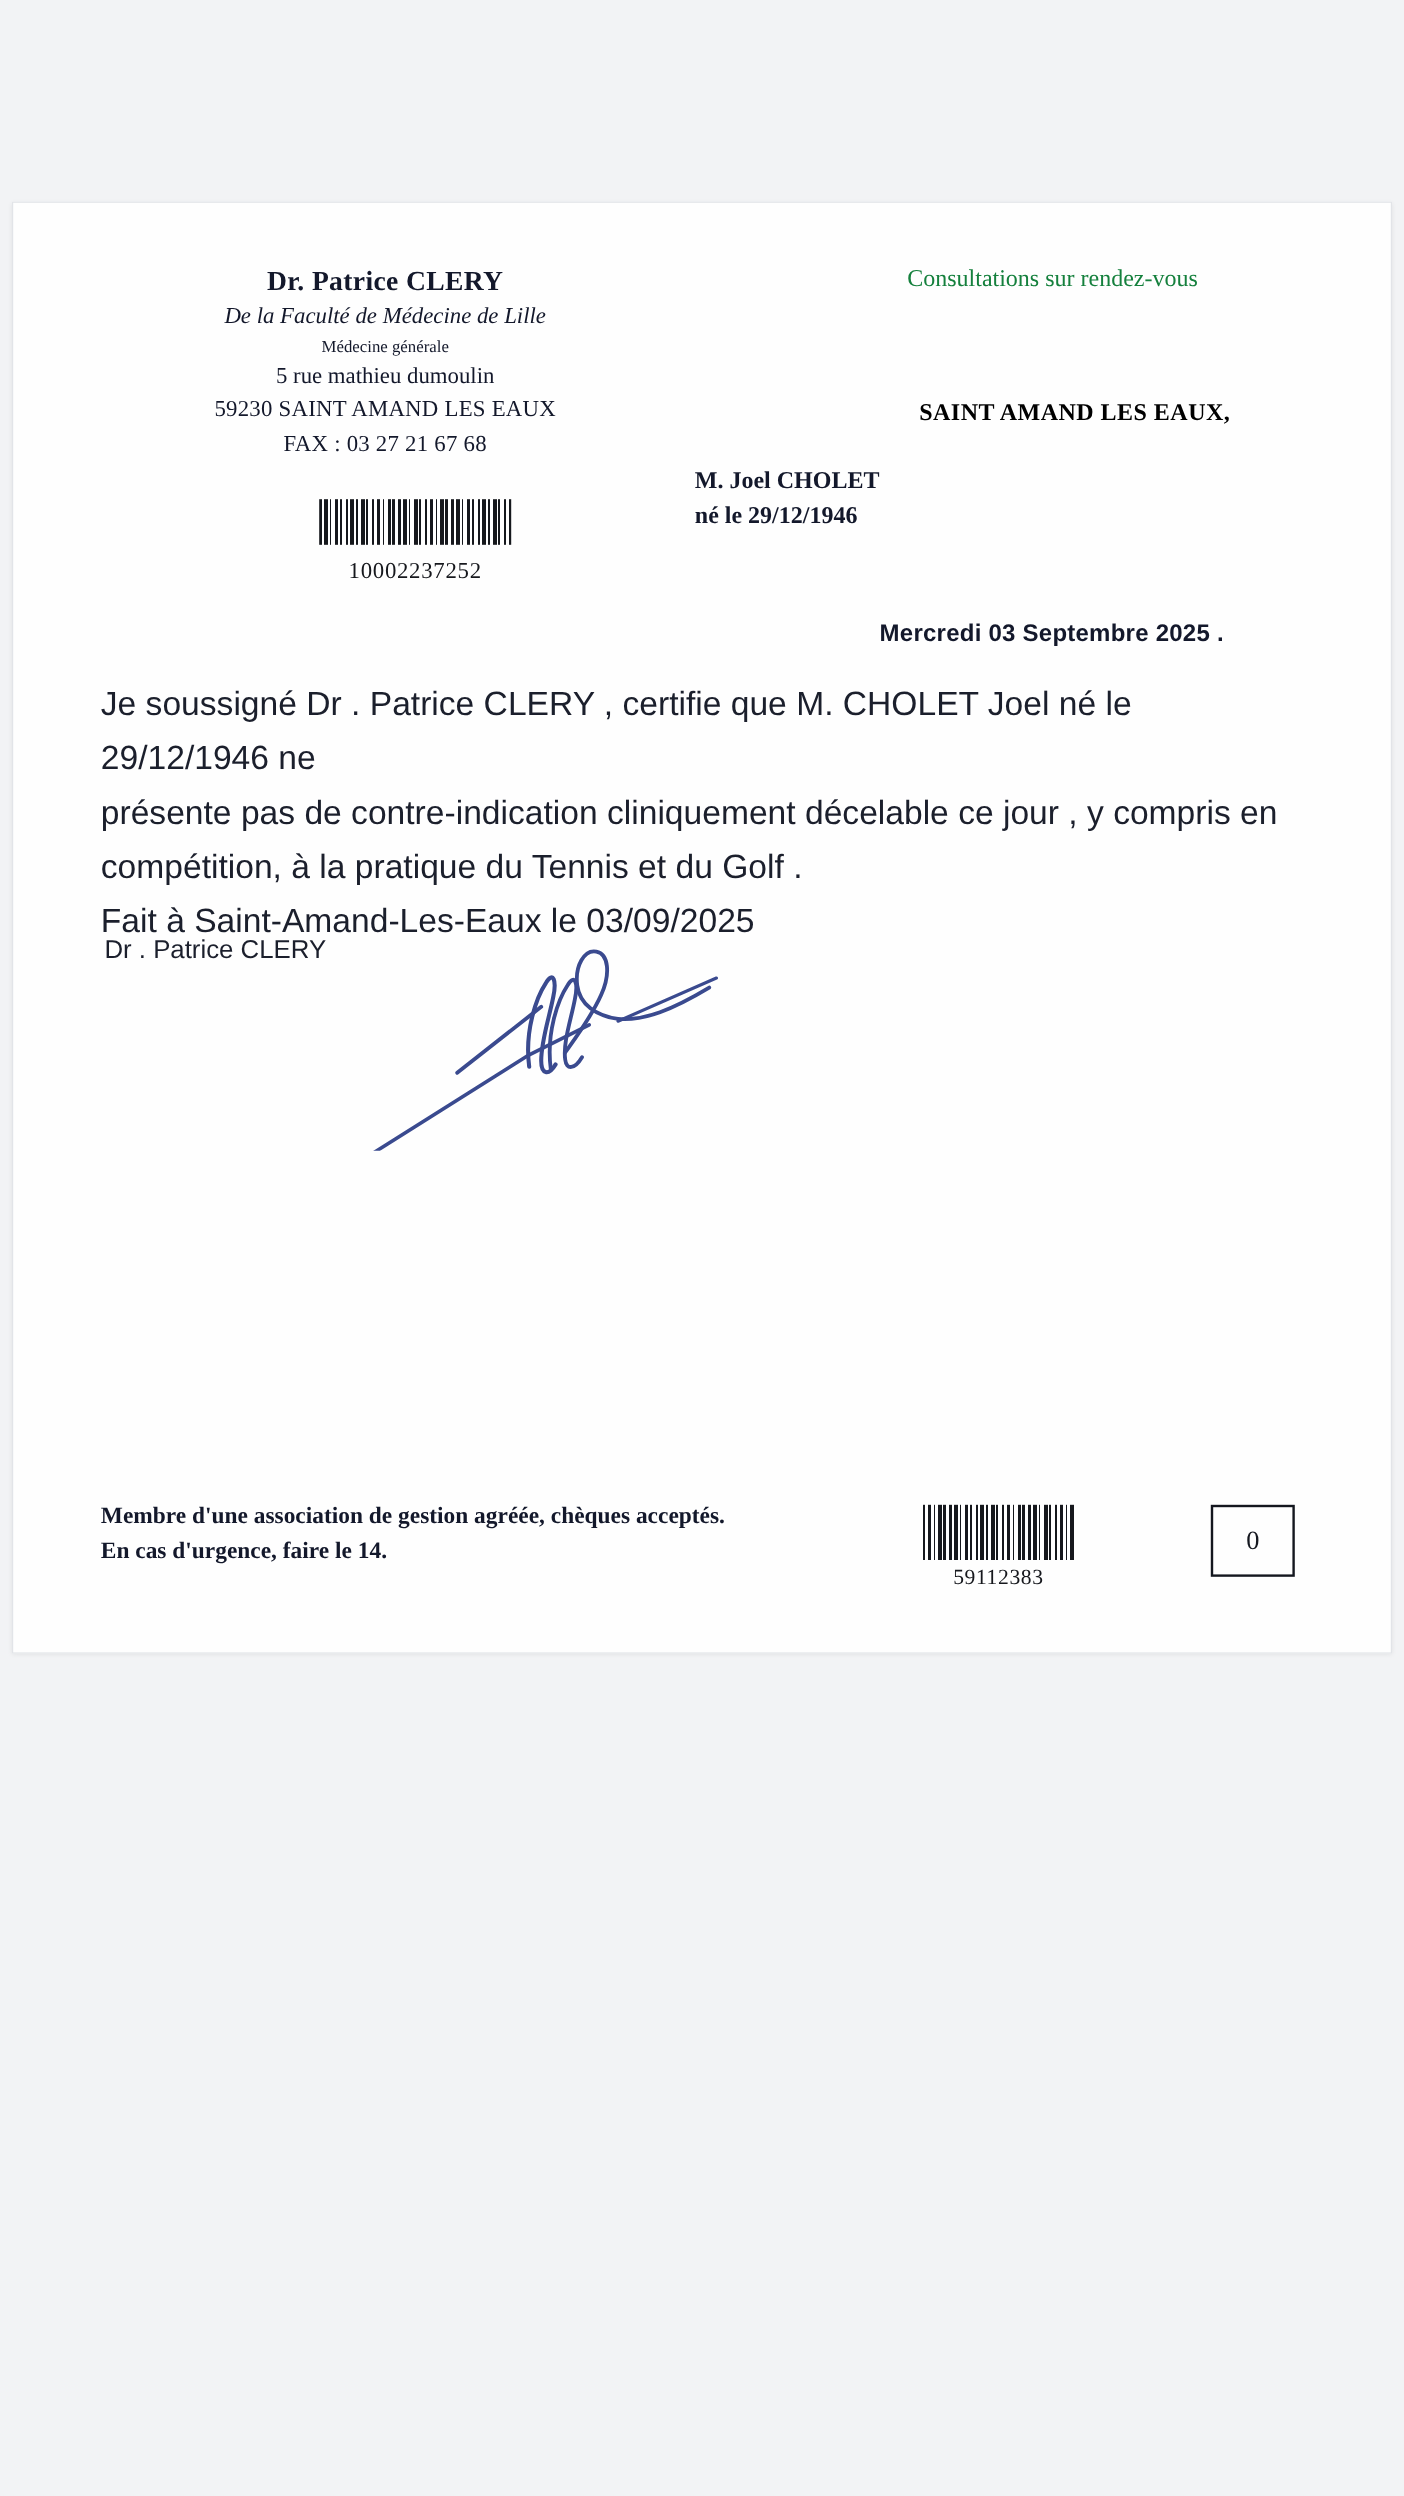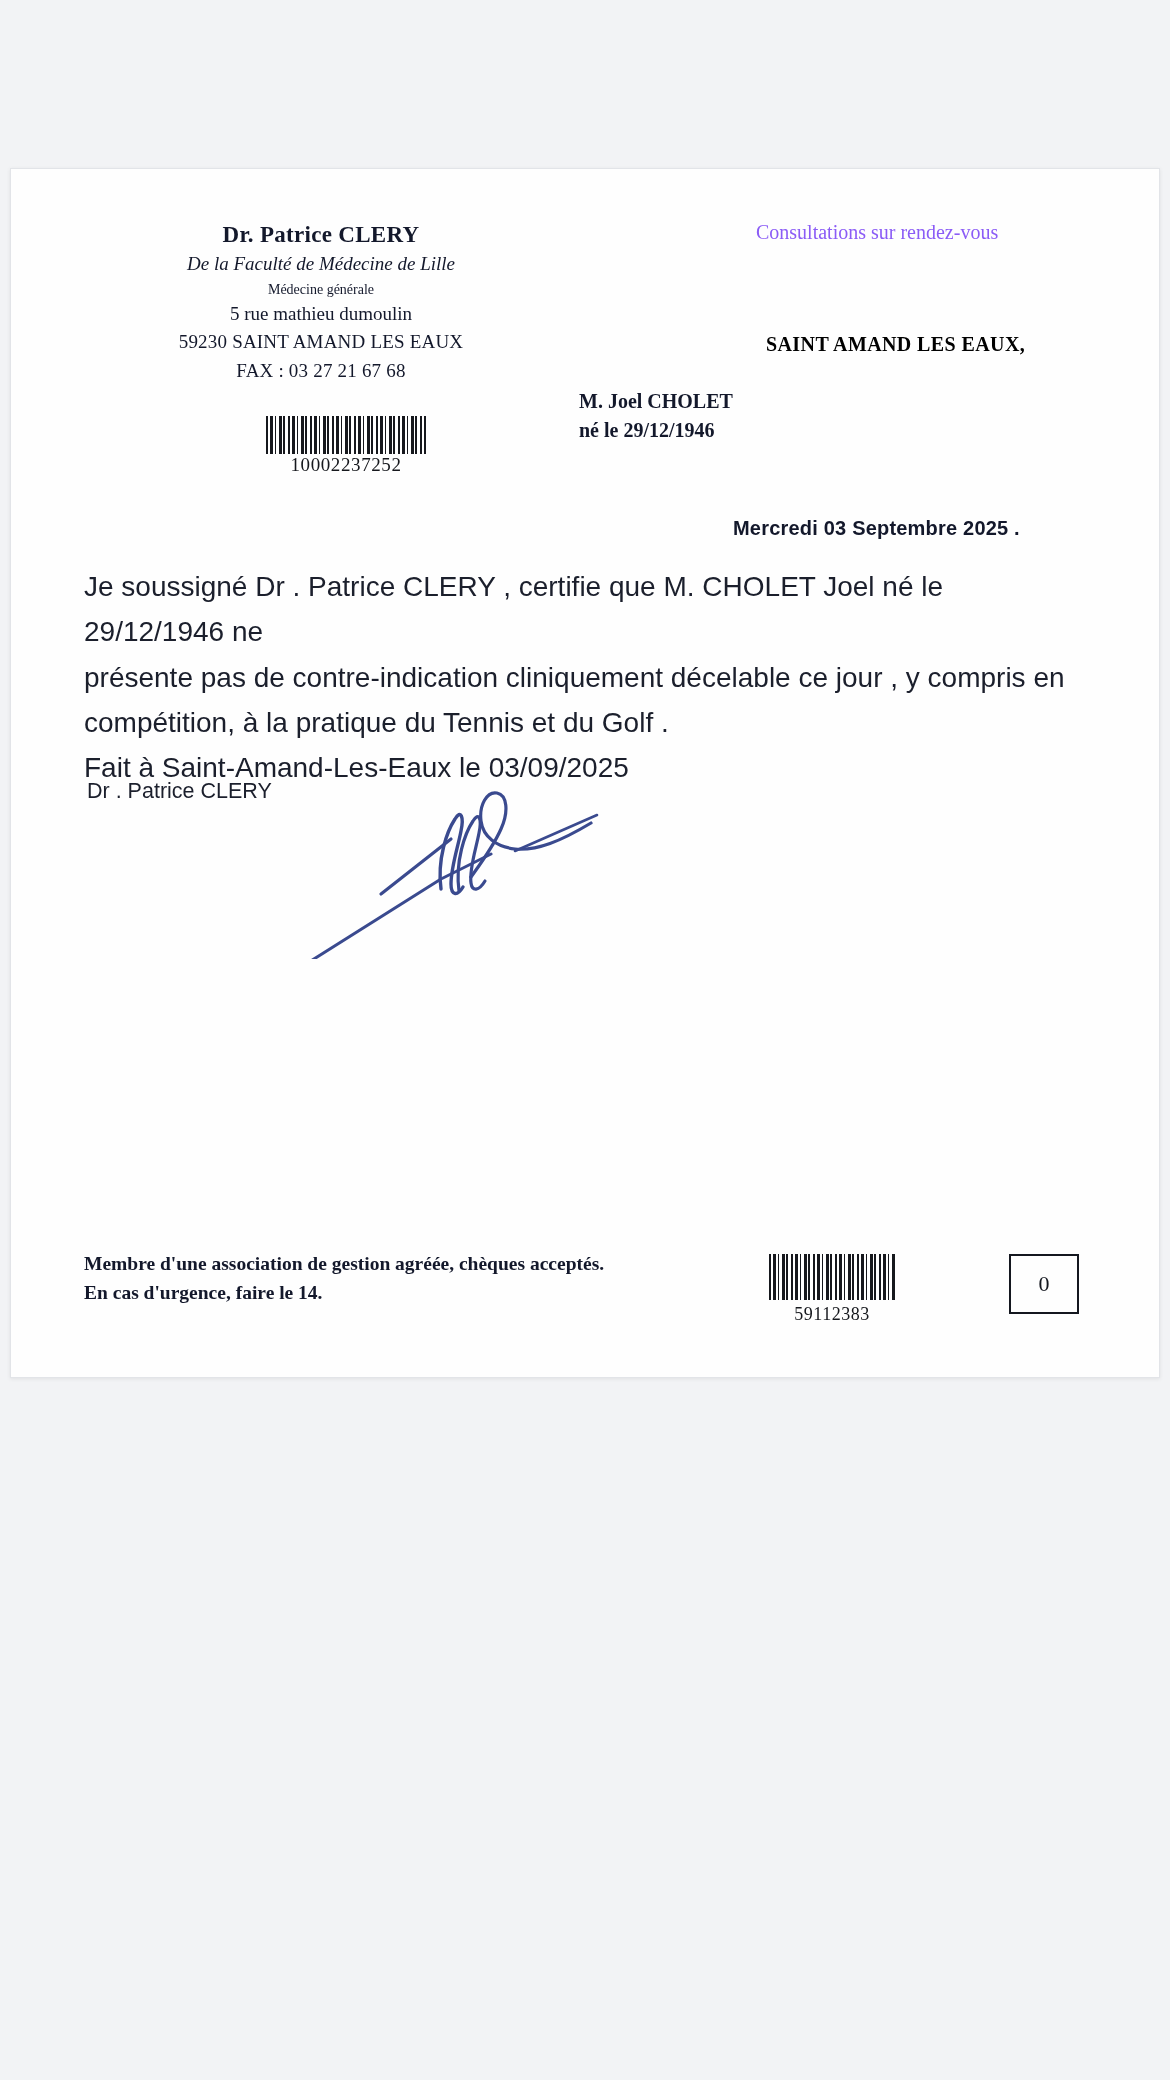--- a/index.html
+++ b/index.html
@@ -91,31 +91,31 @@
       #ffffff 10px, #ffffff 13px,
       #16181d 13px, #16181d 16px,
       #ffffff 16px, #ffffff 17px,
       #16181d 17px, #16181d 19px,
       #ffffff 19px, #ffffff 22px
     );
   }
   .barcode-num {
     font-size: 19px;
     letter-spacing: 0.6px;
-    margin-top: 0;
+    margin-top: 12px;
     color: #16181d;
   }
 
   
   .consult {
     position: absolute;
     left: 745px;
     top: 52px;
     font-size: 20px;
-    color: #8b5cf6;
+    color: #15803d;
   }
   .city-line {
     position: absolute;
     left: 755px;
     top: 164px;
     font-size: 20px;
     font-weight: bold;
     letter-spacing: 0.4px;
     color: #000000;
   }

